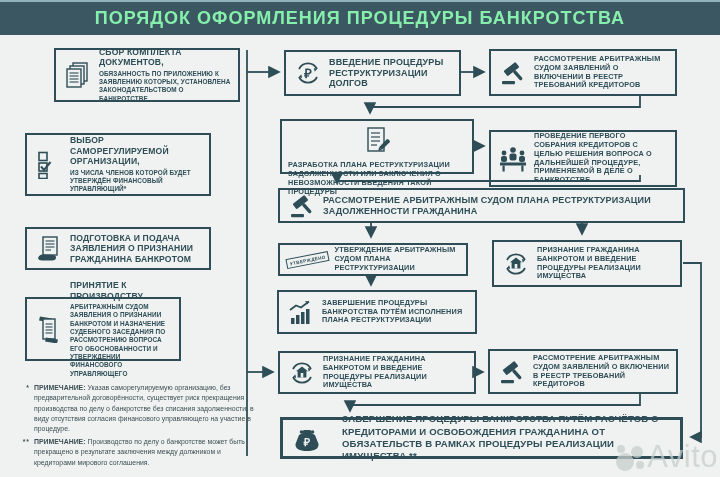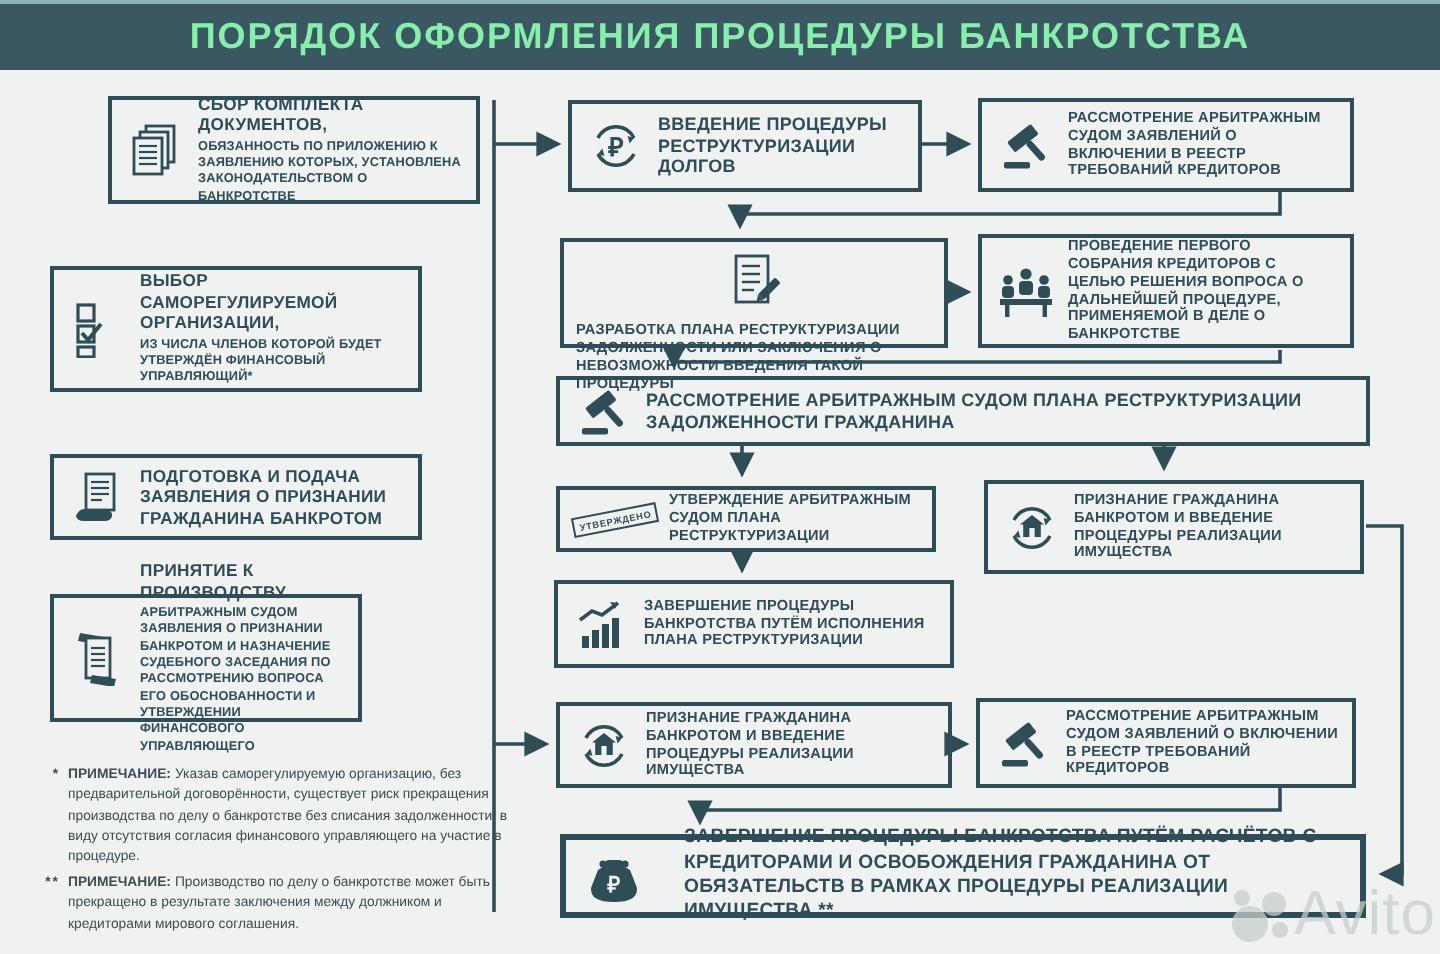--- a/index.html
+++ b/index.html
@@ -204,21 +204,21 @@
             <rect class="ink" x="19" y="12" width="4" height="12" rx="1"></rect>
             <path class="ink" d="M19 24 l2 3 l2 -3 z"></path>
           </g>
       </svg>
     </span>
     <div class="txt">
         <div class="t f-md">РАЗРАБОТКА ПЛАНА РЕСТРУКТУРИЗАЦИИ ЗАДОЛЖЕННОСТИ ИЛИ ЗАКЛЮЧЕНИЯ О НЕВОЗМОЖНОСТИ ВВЕДЕНИЯ ТАКОЙ ПРОЦЕДУРЫ</div>
       </div>
   </div>
 
-  <div class="box" style="left:489px;top:117px;width:188px;height:57px;">
+  <div class="box" style="left:489px;top:130px;width:188px;height:57px;">
     <span class="ic">
       <svg width="30" height="28" viewBox="0 0 30 28">
         <g class="ink">
           <circle cx="15" cy="5" r="2.8"></circle>
             <rect x="11.5" y="8.5" width="7" height="7" rx="2"></rect>
           <circle cx="6" cy="8" r="2.4"></circle>
             <rect x="3" y="11" width="6" height="6" rx="2"></rect>
           <circle cx="24" cy="8" r="2.4"></circle>
             <rect x="21" y="11" width="6" height="6" rx="2"></rect>
           <rect x="2" y="17.5" width="26" height="3"></rect>

